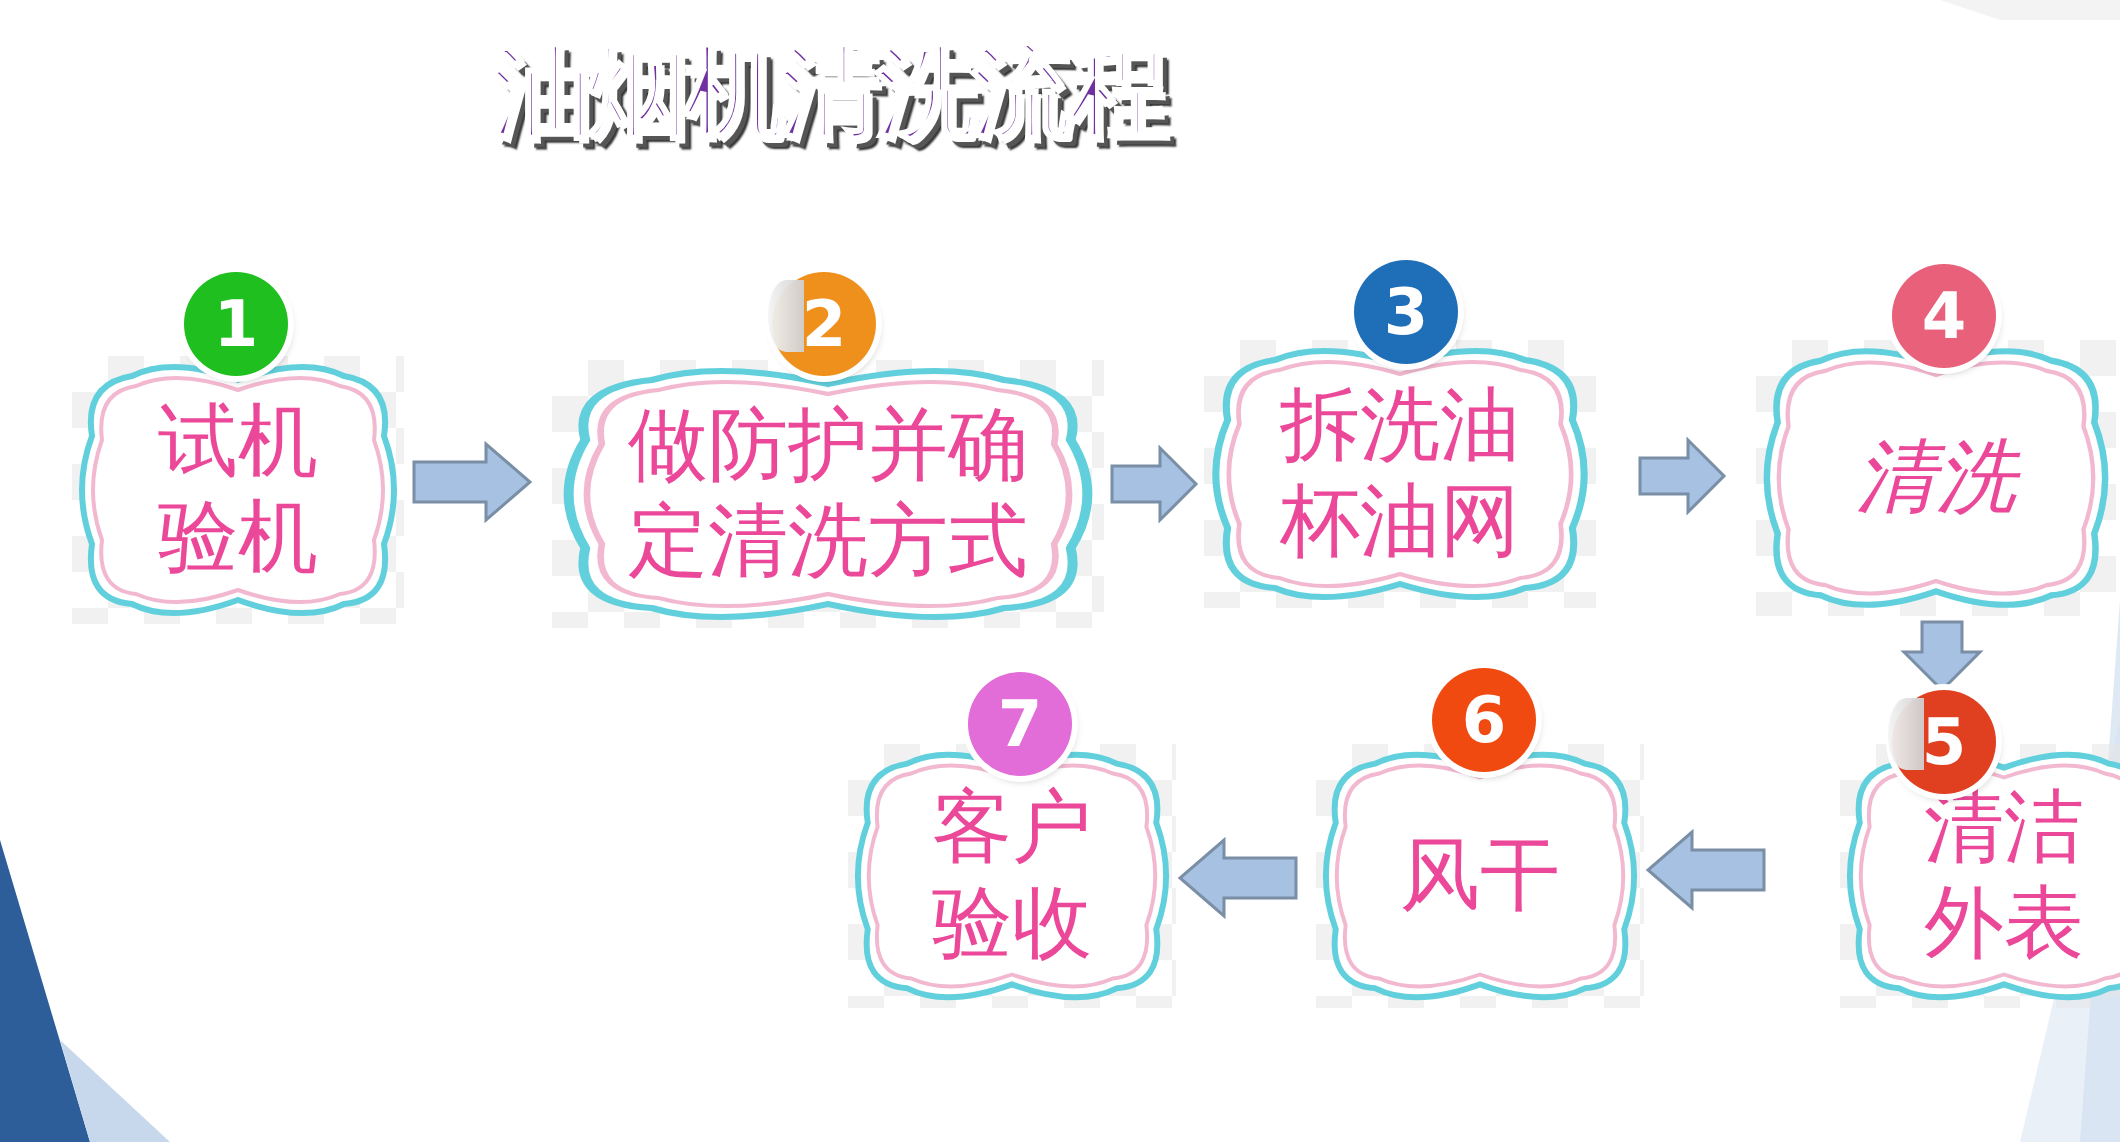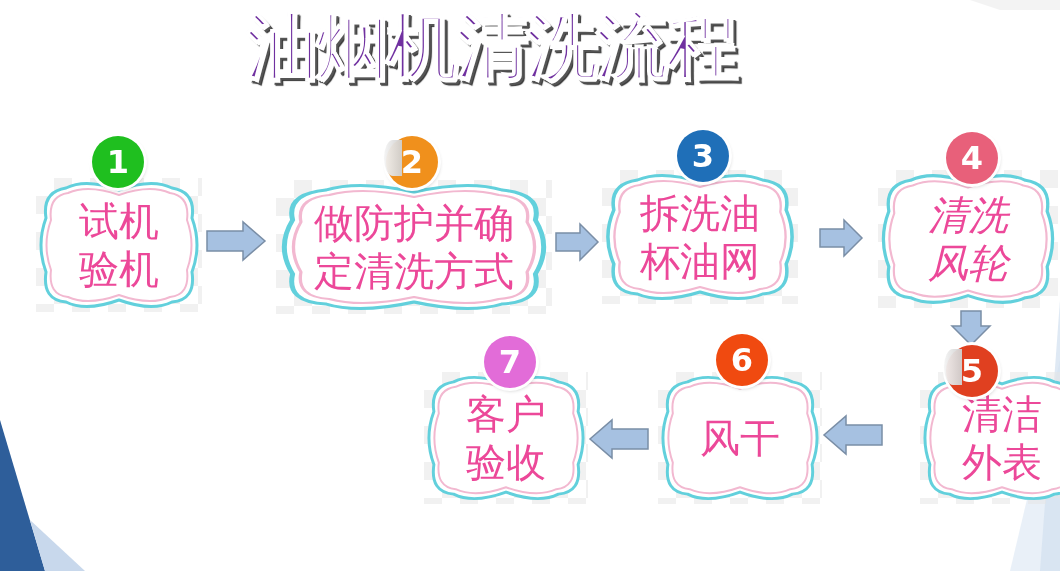--- a/index.html
+++ b/index.html
@@ -4,21 +4,21 @@
 <style>
   html, body { margin:0; padding:0; }
   body {
     width:1060px; height:571px; position:relative; overflow:hidden;
     background:#ffffff;
     font-family: "DejaVu Sans", "Liberation Sans", sans-serif;
   }
   .bg-shape { position:absolute; }
   .title {
     position:absolute; left:246px; top:4px; width:560px; height:84px;
-    font-size:72px; font-weight:bold; color:#7030a0; letter-spacing:-2px;
+    font-size:50px; font-weight:bold; color:#7030a0; letter-spacing:-2px;
     line-height:84px; white-space:nowrap;
     text-shadow: 2px 2px 0 #ffffff, 4px 4px 0 #555555, 5px 5px 1px #333;
     -webkit-text-stroke: 1.5px #ffffff;
   }
   .node { position:absolute; }
   .node .checker {
     position:absolute; inset:0;
     background-image:
       linear-gradient(45deg, #e6e6e6 25%, transparent 25%, transparent 75%, #e6e6e6 75%),
       linear-gradient(45deg, #e6e6e6 25%, transparent 25%, transparent 75%, #e6e6e6 75%);
@@ -117,21 +117,20 @@
 </svg>
 
 <div class="node" style="left:878px;top:170px;width:180px;height:138px;font-style:italic;">
   <div class="checker"></div>
   <svg class="frame" viewBox="0 0 166 134" preserveAspectRatio="none">
     <path d="M30,10 Q50,0 83,12 Q116,0 136,10 Q160,14 156,40 Q166,67 156,94 Q160,122 136,124 Q116,134 83,122 Q50,134 30,124 Q6,122 10,94 Q0,67 10,40 Q6,14 30,10 Z" fill="#fff" stroke="#62d0dc" stroke-width="3"></path>
     <path d="M32,15 Q52,6 83,17 Q114,6 134,15 Q154,18 151,42 Q160,67 151,92 Q154,117 134,119 Q114,128 83,117 Q52,128 32,119 Q12,117 15,92 Q6,67 15,42 Q12,18 32,15 Z" fill="none" stroke="#f2b8d0" stroke-width="2"></path>
   </svg>
   <div class="label">
     <span>清洗</span>
-    <span>风轮</span>
   </div>
 </div>
 <div class="badge" style="left:946px;top:132px;background:#e8607a;">
   <span>4</span>
 </div>
 
 <svg class="arrow" style="left:950px;top:310px;" width="42" height="36" viewBox="0 0 42 36">
   <polygon points="11,1 31,1 31,16 40,16 21,35 2,16 11,16" fill="#a6c1e1" stroke="#7a8ea6" stroke-width="1.5"></polygon>
 </svg>
 

